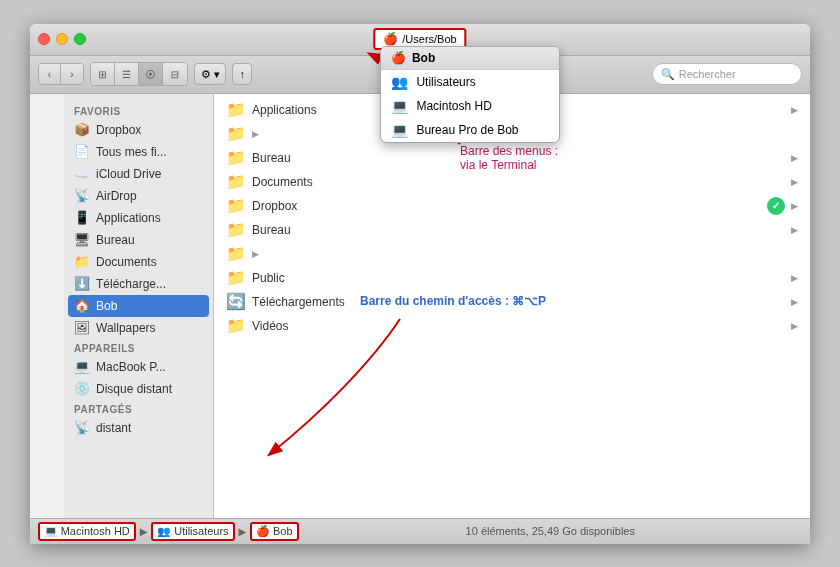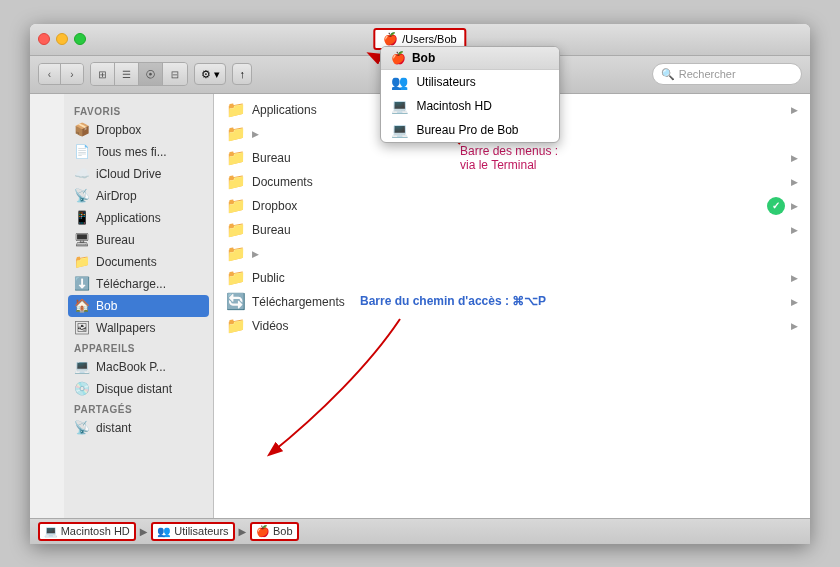--- a/index.html
+++ b/index.html
@@ -526,14 +526,15 @@
       <div class="path-segment highlighted">
         <span>👥</span>
         <span>Utilisateurs</span>
       </div>
       <span class="path-arrow">▶</span>
       <div class="path-segment highlighted">
         <span>🍎</span>
         <span>Bob</span>
       </div>
     </div>
+    <div class="status-text">10 éléments, 25,49 Go disponibles</div>
   </div>
 </div>
 
 </body></html>

